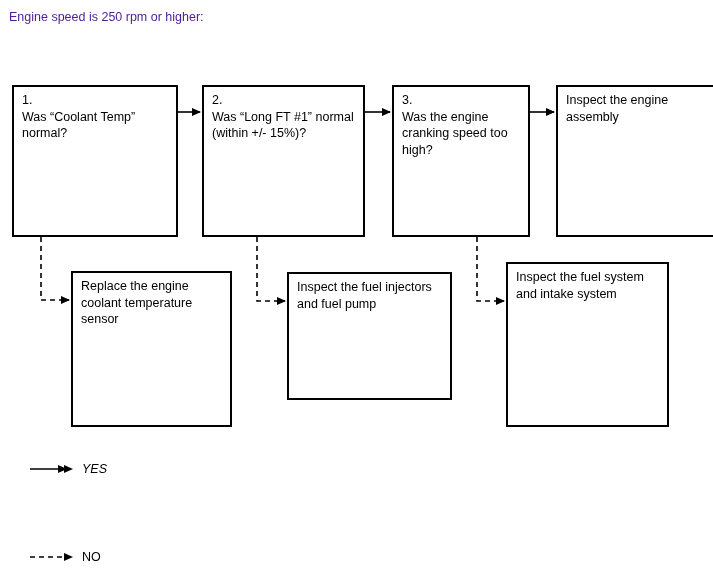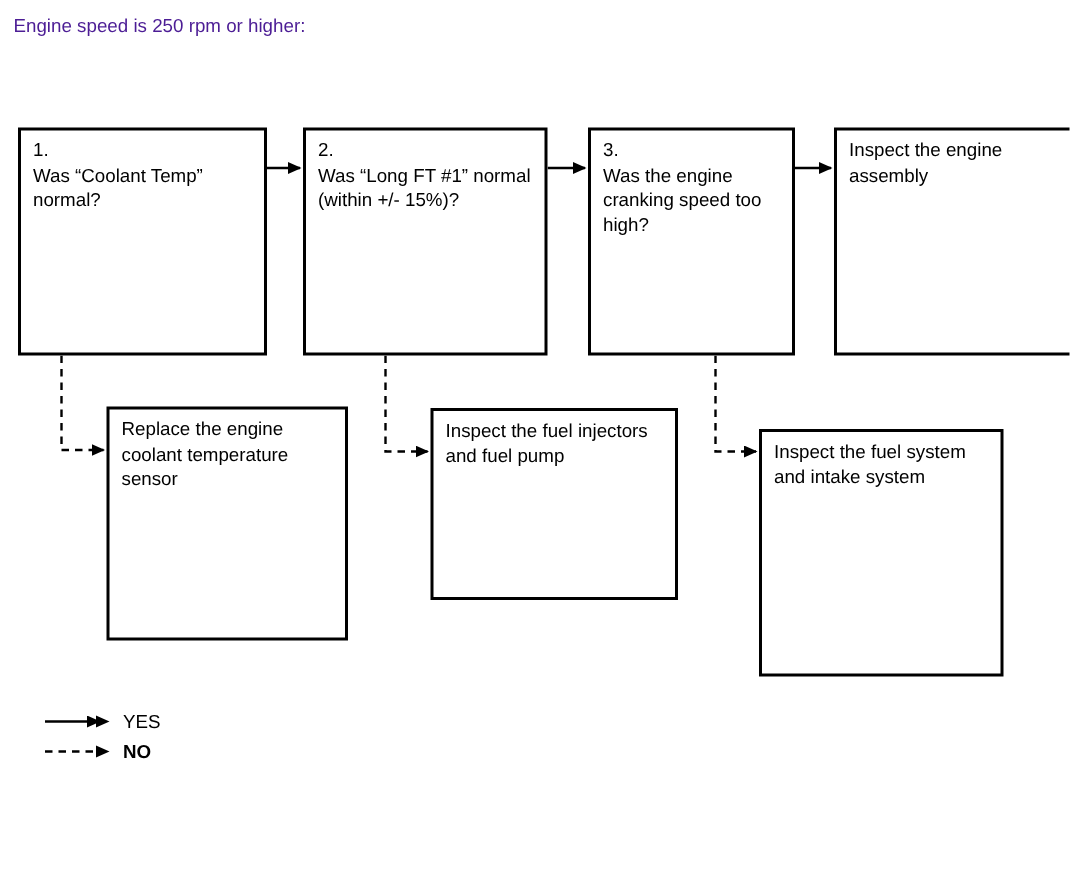--- a/index.html
+++ b/index.html
@@ -48,43 +48,43 @@
     white-space: pre-line;
   }
   
   #node-q1 { left: 12px;  top: 85px;  width: 166px; height: 152px; }
   #node-q2 { left: 202px; top: 85px;  width: 163px; height: 152px; }
   #node-q3 { left: 392px; top: 85px;  width: 138px; height: 152px; }
   #node-engine-assembly { left: 556px; top: 85px; width: 173px; height: 152px; }
   
   #node-coolant-sensor { left: 71px;  top: 271px; width: 161px; height: 156px; }
   #node-fuel-injectors { left: 287px; top: 272px; width: 165px; height: 128px; }
-  #node-fuel-intake    { left: 506px; top: 262px; width: 163px; height: 165px; margin-top: 24px; }
+  #node-fuel-intake    { left: 506px; top: 262px; width: 163px; height: 165px; }
 
   .edge-layer {
     position: absolute;
     left: 0;
     top: 0;
     width: 713px;
     height: 581px;
     pointer-events: none;
   }
   .legend-row {
     position: absolute;
     height: 18px;
   }
   .legend-label {
     position: absolute;
     left: 82px;
     top: 0px;
     font-size: 12.5px;
     line-height: 18px;
   }
-  #legend-yes { left: 0px; top: 472px; width: 200px; }
-  #legend-no  { left: 0px; top: 492px; width: 200px; font-weight: bold; }
+  #legend-yes { left: 0px; top: 460px; width: 200px; font-style: italic; }
+  #legend-no  { left: 0px; top: 548px; width: 200px; }
   .legend-svg { position: absolute; left: 28px; top: 0; }
 </style>
 </head>
 <body>
 
 <div id="diagram-root">
 
   <div class="heading">Engine speed is 250 rpm or higher:</div>
 
   <svg class="edge-layer" width="713" height="581" viewBox="0 0 713 581" xmlns="http://www.w3.org/2000/svg">

